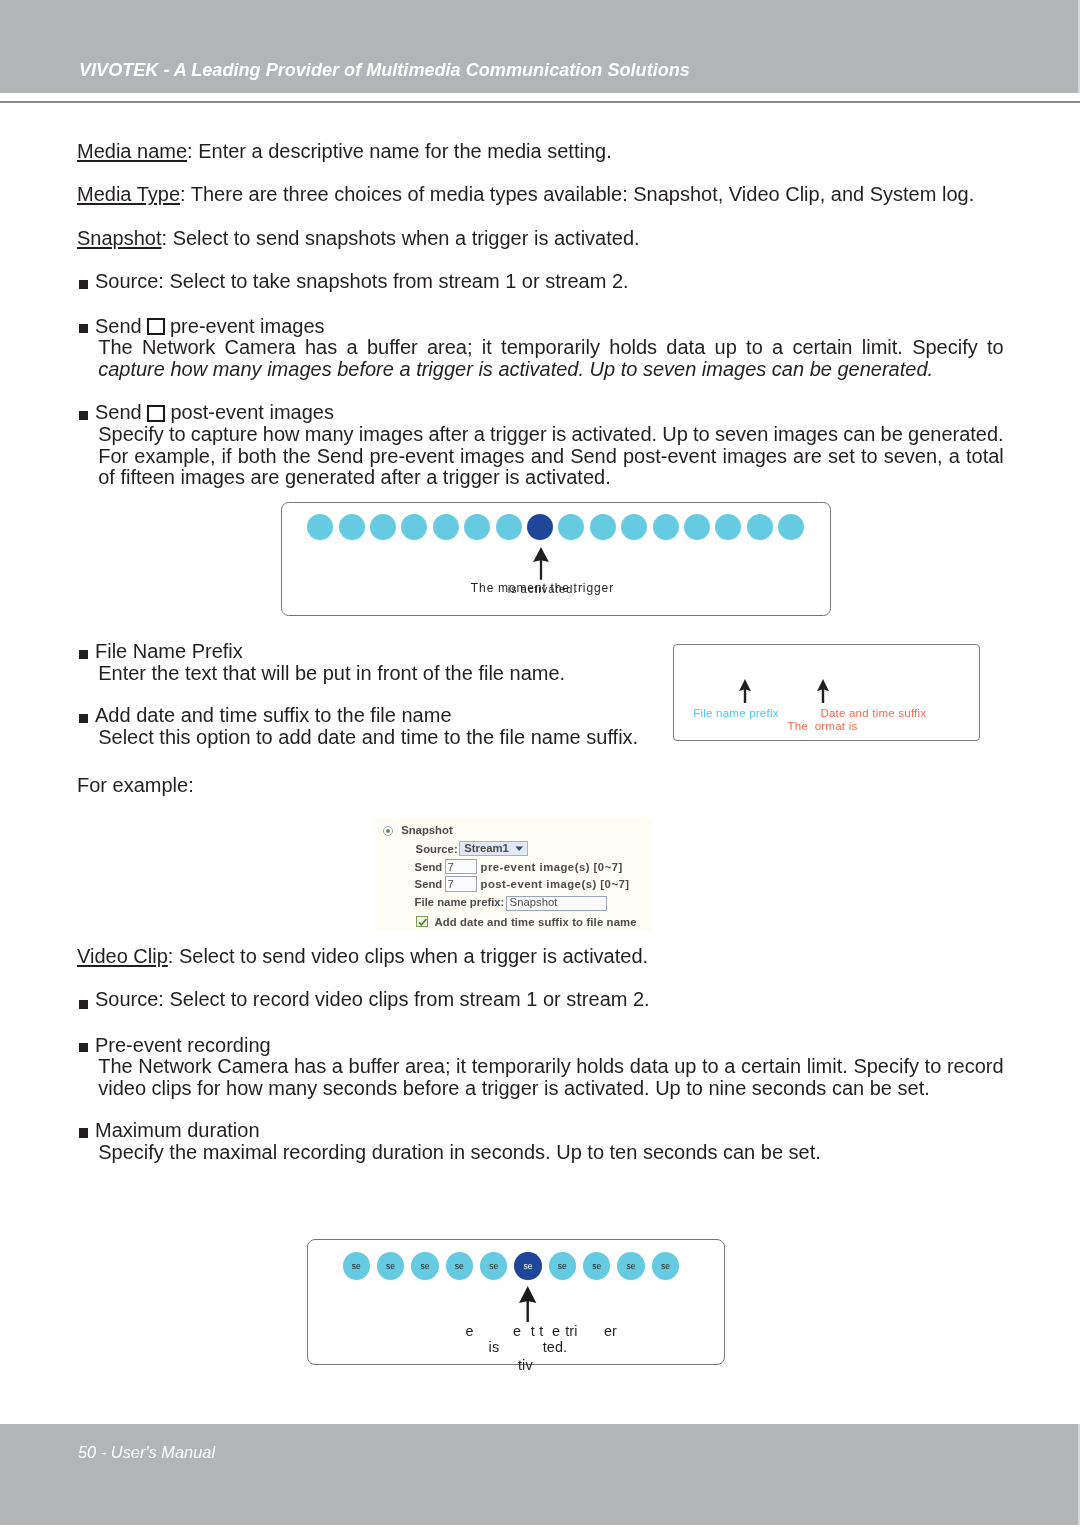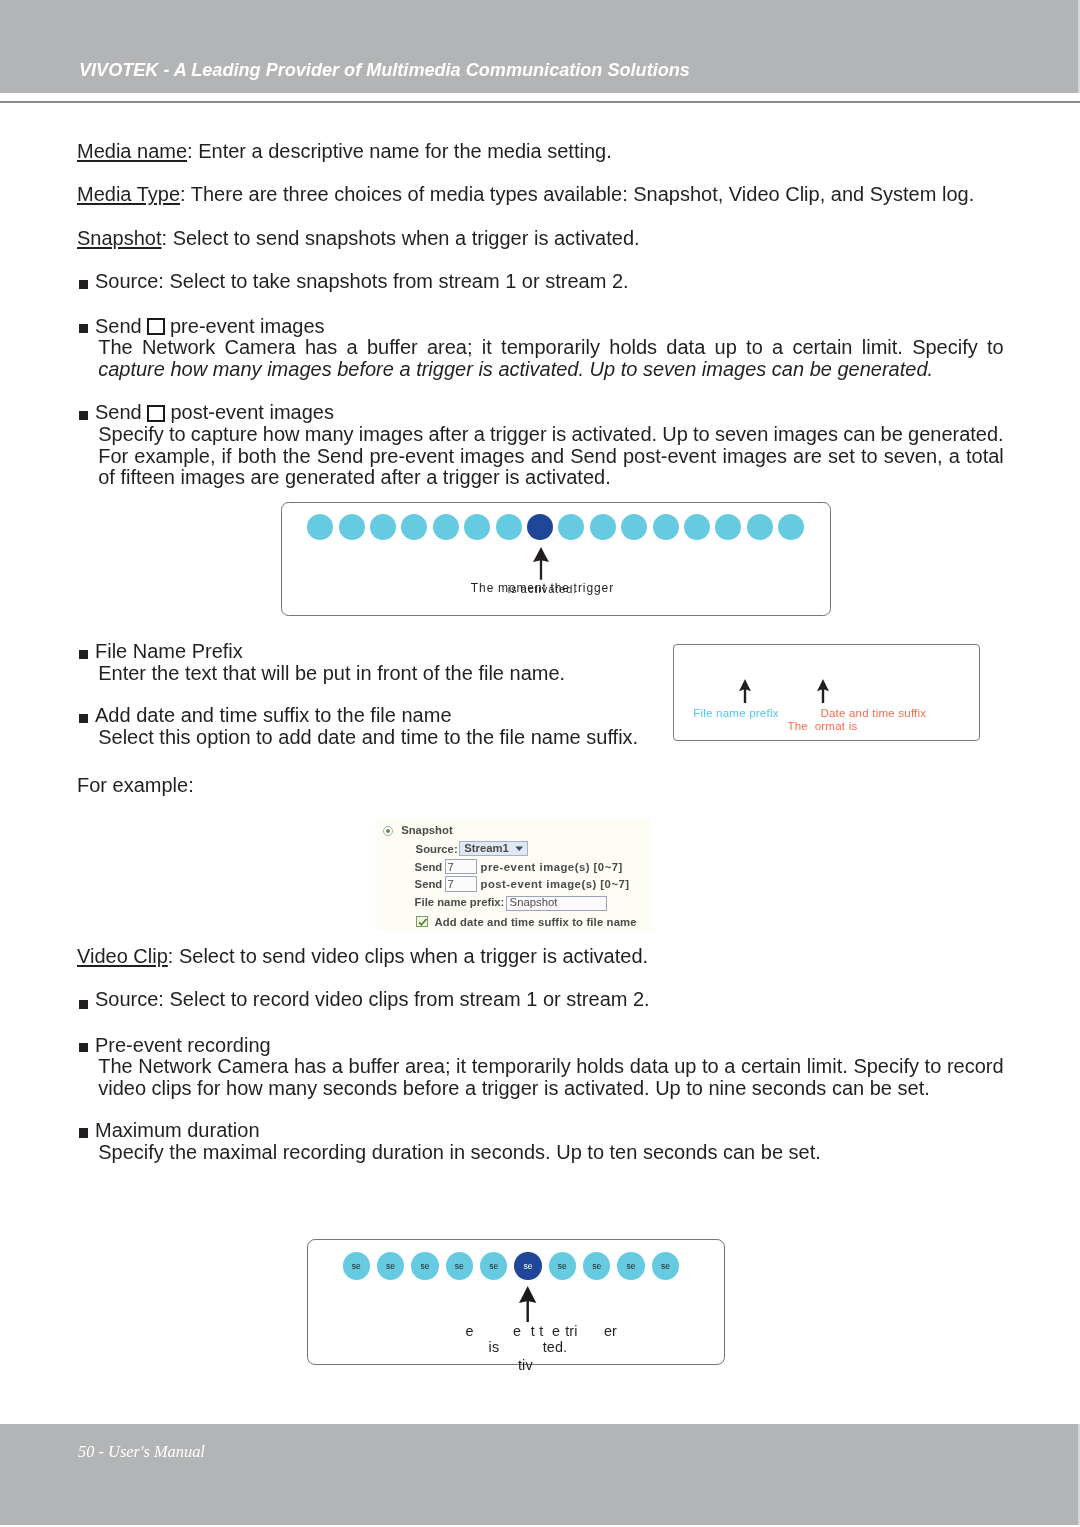--- a/index.html
+++ b/index.html
@@ -10,21 +10,21 @@
 
   
   .hdr-band{position:absolute;left:0;top:0;width:1080px;height:93px;
             background:linear-gradient(to right,#b2b4b6 0,#b2b4b6 1078.3px,#d2d4d6 1078.3px,#d8dadc 1080px);}
   .hdr-title{position:absolute;left:79px;top:61.2px;font-size:18.1px;font-style:italic;
              font-weight:bold;color:#ffffff;white-space:nowrap;line-height:1;}
   .hdr-rule{position:absolute;left:0;top:101px;width:1080px;height:2.3px;background:#87898c;}
   .ftr-band{position:absolute;left:0;top:1424.3px;width:1080px;height:100.8px;
             background:linear-gradient(to right,#b2b4b6 0,#b2b4b6 1078.3px,#d2d4d6 1078.3px,#d8dadc 1080px);}
   .ftr-text{position:absolute;left:78px;top:1443.5px;font-size:16.4px;font-style:italic;
-            color:#ffffff;white-space:nowrap;line-height:1;font-family:Liberation Serif, serif;}
+            color:#ffffff;white-space:nowrap;line-height:1;}
 
   
   .tx{position:absolute;font-size:20px;color:#231f20;line-height:1;white-space:pre;}
   .u{text-decoration:underline;text-underline-offset:1.6px;text-decoration-thickness:1.6px;}
   .bul{position:absolute;width:9.6px;height:9.3px;background:#231f20;}
   .cbx{position:absolute;width:13.6px;height:13.6px;border:2.2px solid #191919;
        background:#ffffff;box-sizing:content-box;}
 
   
   .diag{position:absolute;border:1.5px solid #747679;border-radius:12px;background:#ffffff;}

